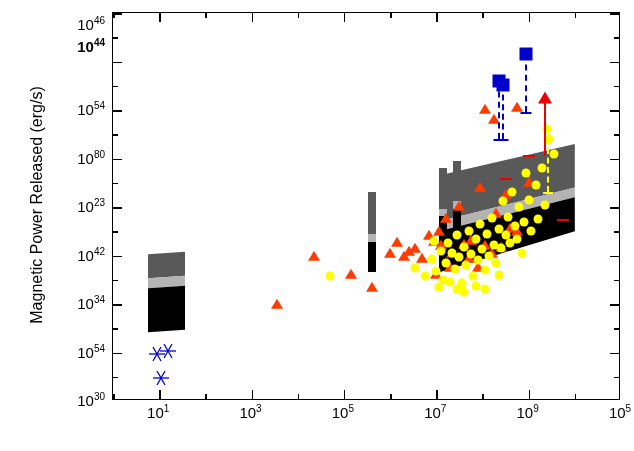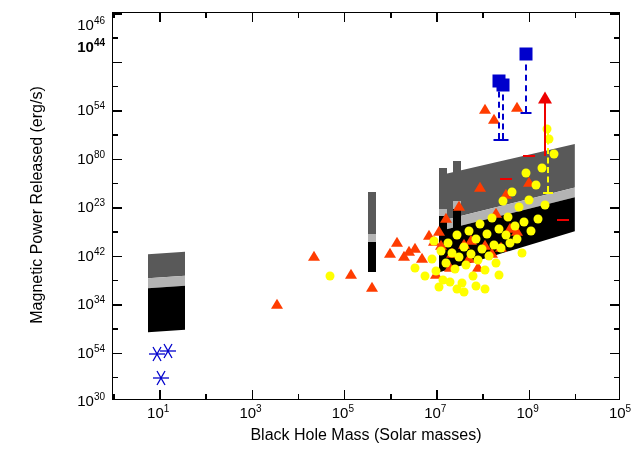--- a/index.html
+++ b/index.html
@@ -398,21 +398,20 @@
       <div class="tick tick-y major left" style="top: 48.5px;"></div>
       <div class="tick tick-y major right" style="top: 48.5px;"></div>
       <div class="tick tick-y minor left" style="top: 24.25px;"></div>
       <div class="tick tick-y minor right" style="top: 24.25px;"></div>
       <div class="tick tick-y major left" style="top: 0px;"></div>
       <div class="tick tick-y major right" style="top: 0px;"></div>
     </div>
 
   <div id="xlabels-row"></div>
 
-  <div id="xaxis-title">Black Hole Mass (Solar masses)</div>
 
 <div class="ticklabel xticklabel" style="left: 158.182px;">10<sup>1</sup></div>
     <div class="ticklabel xticklabel" style="left: 250.545px;">10<sup>3</sup></div>
     <div class="ticklabel xticklabel" style="left: 342.909px;">10<sup>5</sup></div>
     <div class="ticklabel xticklabel" style="left: 435.273px;">10<sup>7</sup></div>
     <div class="ticklabel xticklabel" style="left: 527.636px;">10<sup>9</sup></div>
     <div class="ticklabel xticklabel" style="left: 620px;">10<sup>5</sup></div>
   </div>
 
 </body></html>

